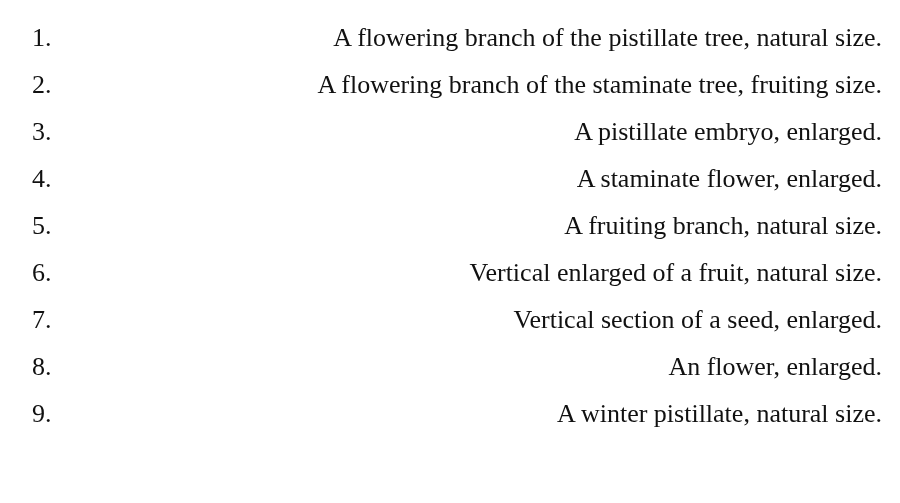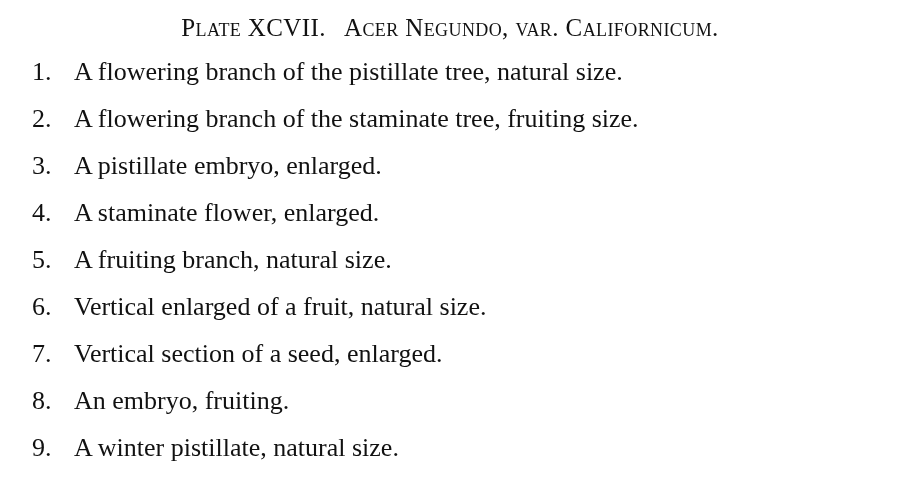--- a/index.html
+++ b/index.html
@@ -52,30 +52,28 @@
     white-space: nowrap;
   }
   .fig-num {
     width: 42px;
     flex: 0 0 42px;
     text-align: left;
     font-weight: 400;
   }
   .fig-text {
     flex: 1 1 auto;
+    text-align: right;
   }
 </style>
 </head>
 <body>
 
 <div class="page">
 
-  <div class="plate-heading">
-    <span class="sc heading-part">Plate XCVII.</span><span class="heading-gap"></span><span class="sc heading-part">Acer Negundo, var. Californicum.</span>
-  </div>
 
   <ul class="fig-list">
     <li class="fig-item">
       <span class="fig-num">1.</span>
       <span class="fig-text">A flowering branch of the pistillate tree, natural size.</span>
     </li>
     <li class="fig-item">
       <span class="fig-num">2.</span>
       <span class="fig-text">A flowering branch of the staminate tree, fruiting size.</span>
     </li>
@@ -94,21 +92,21 @@
     <li class="fig-item">
       <span class="fig-num">6.</span>
       <span class="fig-text">Vertical enlarged of a fruit, natural size.</span>
     </li>
     <li class="fig-item">
       <span class="fig-num">7.</span>
       <span class="fig-text">Vertical section of a seed, enlarged.</span>
     </li>
     <li class="fig-item">
       <span class="fig-num">8.</span>
-      <span class="fig-text">An embryo, fruiting.</span>
+      <span class="fig-text">An flower, enlarged.</span>
     </li>
     <li class="fig-item">
       <span class="fig-num">9.</span>
       <span class="fig-text">A winter pistillate, natural size.</span>
     </li>
   </ul>
 
 </div>
 
 </body></html>

